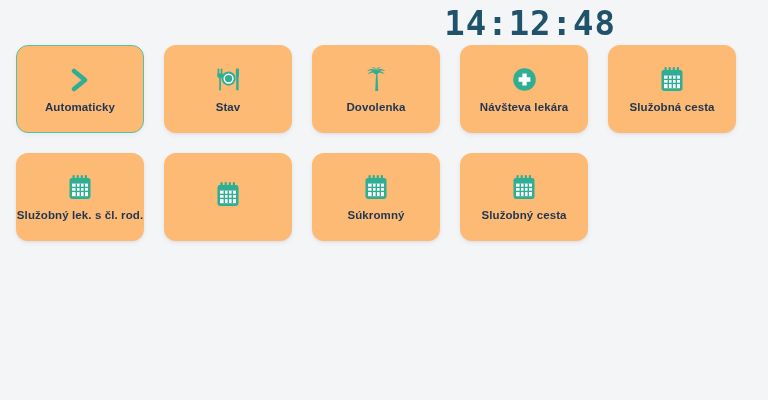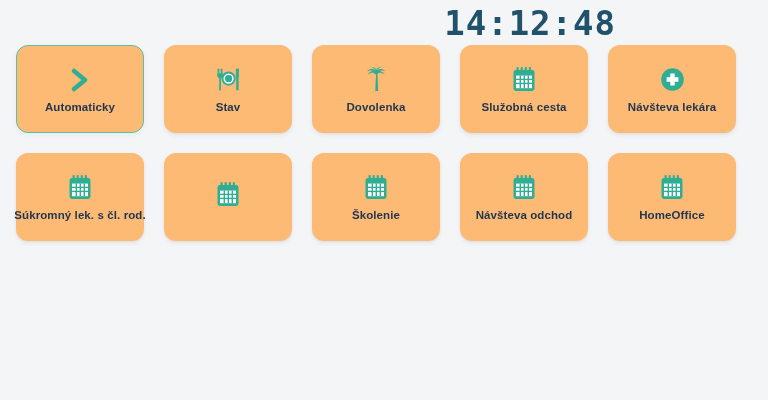--- a/index.html
+++ b/index.html
@@ -118,40 +118,20 @@
               <path d="M14 5.6c2.3-1.3 6.1-.2 7.8 3-2.4-1.9-5.2-2.4-7.3-1.6z"></path>
               <path d="M13.2 3.6c-.9-1.7-3-2.6-5-2.1 1.9.3 3.5 1.3 4.4 2.8z"></path>
               <path d="M13.2 3.6c.9-1.7 3-2.6 5-2.1-1.9.3-3.5 1.3-4.4 2.8z"></path>
             </g>
           </svg>
         </div>
         <div class="card-label">Dovolenka</div>
       </div>
       <div class="card">
         <div class="card-icon">
-          <svg width="26" height="27" viewBox="0 0 26 27" aria-hidden="true">
-            <rect x="5.5" y="1" width="2.2" height="5" rx="1" fill="#2fae94"></rect>
-            <rect x="9.6" y="1" width="2.2" height="5" rx="1" fill="#2fae94"></rect>
-            <rect x="13.7" y="1" width="2.2" height="5" rx="1" fill="#2fae94"></rect>
-            <rect x="17.8" y="1" width="2.2" height="5" rx="1" fill="#2fae94"></rect>
-            <rect x="2.5" y="4" width="21" height="21" rx="2.4" fill="#2fae94"></rect>
-            <rect x="5" y="9.6" width="16" height="12.6" fill="#ffffff"></rect>
-            <g stroke="#2fae94" stroke-width="1.4">
-              <line x1="9.3" y1="9.6" x2="9.3" y2="22.2"></line>
-              <line x1="13.3" y1="9.6" x2="13.3" y2="22.2"></line>
-              <line x1="17.3" y1="9.6" x2="17.3" y2="22.2"></line>
-              <line x1="5" y1="13.4" x2="21" y2="13.4"></line>
-              <line x1="5" y1="17.4" x2="21" y2="17.4"></line>
-            </g>
-          </svg>
-        </div>
-        <div class="card-label">Služobná cesta</div>
-      </div>
-      <div class="card">
-        <div class="card-icon">
           <svg width="25" height="25" viewBox="0 0 25 25" aria-hidden="true">
             <circle cx="12.5" cy="12.5" r="11.3" fill="#2fae94"></circle>
             <path d="M10.3 6.6h4.4v3.7h3.7v4.4h-3.7v3.7h-4.4v-3.7H6.6v-4.4h3.7z" fill="#ffffff"></path>
           </svg>
         </div>
         <div class="card-label">Návšteva lekára</div>
       </div>
       <div class="card">
         <div class="card-icon">
           <svg width="26" height="27" viewBox="0 0 26 27" aria-hidden="true">
@@ -163,96 +143,96 @@
             <rect x="5" y="9.6" width="16" height="12.6" fill="#ffffff"></rect>
             <g stroke="#2fae94" stroke-width="1.4">
               <line x1="9.3" y1="9.6" x2="9.3" y2="22.2"></line>
               <line x1="13.3" y1="9.6" x2="13.3" y2="22.2"></line>
               <line x1="17.3" y1="9.6" x2="17.3" y2="22.2"></line>
               <line x1="5" y1="13.4" x2="21" y2="13.4"></line>
               <line x1="5" y1="17.4" x2="21" y2="17.4"></line>
             </g>
           </svg>
         </div>
-        <div class="card-label">Súkromný lek. s čl. rod.</div>
-      </div>
-      <div class="card">
-        <div class="card-icon">
-          <svg width="26" height="27" viewBox="0 0 26 27" aria-hidden="true">
-            <rect x="5.5" y="1" width="2.2" height="5" rx="1" fill="#2fae94"></rect>
-            <rect x="9.6" y="1" width="2.2" height="5" rx="1" fill="#2fae94"></rect>
-            <rect x="13.7" y="1" width="2.2" height="5" rx="1" fill="#2fae94"></rect>
-            <rect x="17.8" y="1" width="2.2" height="5" rx="1" fill="#2fae94"></rect>
-            <rect x="2.5" y="4" width="21" height="21" rx="2.4" fill="#2fae94"></rect>
-            <rect x="5" y="9.6" width="16" height="12.6" fill="#ffffff"></rect>
-            <g stroke="#2fae94" stroke-width="1.4">
-              <line x1="9.3" y1="9.6" x2="9.3" y2="22.2"></line>
-              <line x1="13.3" y1="9.6" x2="13.3" y2="22.2"></line>
-              <line x1="17.3" y1="9.6" x2="17.3" y2="22.2"></line>
-              <line x1="5" y1="13.4" x2="21" y2="13.4"></line>
-              <line x1="5" y1="17.4" x2="21" y2="17.4"></line>
-            </g>
-          </svg>
-        </div>
-      </div>
-      <div class="card">
-        <div class="card-icon">
-          <svg width="26" height="27" viewBox="0 0 26 27" aria-hidden="true">
-            <rect x="5.5" y="1" width="2.2" height="5" rx="1" fill="#2fae94"></rect>
-            <rect x="9.6" y="1" width="2.2" height="5" rx="1" fill="#2fae94"></rect>
-            <rect x="13.7" y="1" width="2.2" height="5" rx="1" fill="#2fae94"></rect>
-            <rect x="17.8" y="1" width="2.2" height="5" rx="1" fill="#2fae94"></rect>
-            <rect x="2.5" y="4" width="21" height="21" rx="2.4" fill="#2fae94"></rect>
-            <rect x="5" y="9.6" width="16" height="12.6" fill="#ffffff"></rect>
-            <g stroke="#2fae94" stroke-width="1.4">
-              <line x1="9.3" y1="9.6" x2="9.3" y2="22.2"></line>
-              <line x1="13.3" y1="9.6" x2="13.3" y2="22.2"></line>
-              <line x1="17.3" y1="9.6" x2="17.3" y2="22.2"></line>
-              <line x1="5" y1="13.4" x2="21" y2="13.4"></line>
-              <line x1="5" y1="17.4" x2="21" y2="17.4"></line>
-            </g>
-          </svg>
-        </div>
-        <div class="card-label">Školenie</div>
-      </div>
-      <div class="card">
-        <div class="card-icon">
-          <svg width="26" height="27" viewBox="0 0 26 27" aria-hidden="true">
-            <rect x="5.5" y="1" width="2.2" height="5" rx="1" fill="#2fae94"></rect>
-            <rect x="9.6" y="1" width="2.2" height="5" rx="1" fill="#2fae94"></rect>
-            <rect x="13.7" y="1" width="2.2" height="5" rx="1" fill="#2fae94"></rect>
-            <rect x="17.8" y="1" width="2.2" height="5" rx="1" fill="#2fae94"></rect>
-            <rect x="2.5" y="4" width="21" height="21" rx="2.4" fill="#2fae94"></rect>
-            <rect x="5" y="9.6" width="16" height="12.6" fill="#ffffff"></rect>
-            <g stroke="#2fae94" stroke-width="1.4">
-              <line x1="9.3" y1="9.6" x2="9.3" y2="22.2"></line>
-              <line x1="13.3" y1="9.6" x2="13.3" y2="22.2"></line>
-              <line x1="17.3" y1="9.6" x2="17.3" y2="22.2"></line>
-              <line x1="5" y1="13.4" x2="21" y2="13.4"></line>
-              <line x1="5" y1="17.4" x2="21" y2="17.4"></line>
-            </g>
-          </svg>
-        </div>
-        <div class="card-label">Návšteva odchod</div>
-      </div>
-      <div class="card">
-        <div class="card-icon">
-          <svg width="26" height="27" viewBox="0 0 26 27" aria-hidden="true">
-            <rect x="5.5" y="1" width="2.2" height="5" rx="1" fill="#2fae94"></rect>
-            <rect x="9.6" y="1" width="2.2" height="5" rx="1" fill="#2fae94"></rect>
-            <rect x="13.7" y="1" width="2.2" height="5" rx="1" fill="#2fae94"></rect>
-            <rect x="17.8" y="1" width="2.2" height="5" rx="1" fill="#2fae94"></rect>
-            <rect x="2.5" y="4" width="21" height="21" rx="2.4" fill="#2fae94"></rect>
-            <rect x="5" y="9.6" width="16" height="12.6" fill="#ffffff"></rect>
-            <g stroke="#2fae94" stroke-width="1.4">
-              <line x1="9.3" y1="9.6" x2="9.3" y2="22.2"></line>
-              <line x1="13.3" y1="9.6" x2="13.3" y2="22.2"></line>
-              <line x1="17.3" y1="9.6" x2="17.3" y2="22.2"></line>
-              <line x1="5" y1="13.4" x2="21" y2="13.4"></line>
-              <line x1="5" y1="17.4" x2="21" y2="17.4"></line>
-            </g>
-          </svg>
-        </div>
-        <div class="card-label">HomeOffice</div>
+        <div class="card-label">Služobná cesta</div>
+      </div>
+      <div class="card">
+        <div class="card-icon">
+          <svg width="26" height="27" viewBox="0 0 26 27" aria-hidden="true">
+            <rect x="5.5" y="1" width="2.2" height="5" rx="1" fill="#2fae94"></rect>
+            <rect x="9.6" y="1" width="2.2" height="5" rx="1" fill="#2fae94"></rect>
+            <rect x="13.7" y="1" width="2.2" height="5" rx="1" fill="#2fae94"></rect>
+            <rect x="17.8" y="1" width="2.2" height="5" rx="1" fill="#2fae94"></rect>
+            <rect x="2.5" y="4" width="21" height="21" rx="2.4" fill="#2fae94"></rect>
+            <rect x="5" y="9.6" width="16" height="12.6" fill="#ffffff"></rect>
+            <g stroke="#2fae94" stroke-width="1.4">
+              <line x1="9.3" y1="9.6" x2="9.3" y2="22.2"></line>
+              <line x1="13.3" y1="9.6" x2="13.3" y2="22.2"></line>
+              <line x1="17.3" y1="9.6" x2="17.3" y2="22.2"></line>
+              <line x1="5" y1="13.4" x2="21" y2="13.4"></line>
+              <line x1="5" y1="17.4" x2="21" y2="17.4"></line>
+            </g>
+          </svg>
+        </div>
+        <div class="card-label">Služobný lek. s čl. rod.</div>
+      </div>
+      <div class="card">
+        <div class="card-icon">
+          <svg width="26" height="27" viewBox="0 0 26 27" aria-hidden="true">
+            <rect x="5.5" y="1" width="2.2" height="5" rx="1" fill="#2fae94"></rect>
+            <rect x="9.6" y="1" width="2.2" height="5" rx="1" fill="#2fae94"></rect>
+            <rect x="13.7" y="1" width="2.2" height="5" rx="1" fill="#2fae94"></rect>
+            <rect x="17.8" y="1" width="2.2" height="5" rx="1" fill="#2fae94"></rect>
+            <rect x="2.5" y="4" width="21" height="21" rx="2.4" fill="#2fae94"></rect>
+            <rect x="5" y="9.6" width="16" height="12.6" fill="#ffffff"></rect>
+            <g stroke="#2fae94" stroke-width="1.4">
+              <line x1="9.3" y1="9.6" x2="9.3" y2="22.2"></line>
+              <line x1="13.3" y1="9.6" x2="13.3" y2="22.2"></line>
+              <line x1="17.3" y1="9.6" x2="17.3" y2="22.2"></line>
+              <line x1="5" y1="13.4" x2="21" y2="13.4"></line>
+              <line x1="5" y1="17.4" x2="21" y2="17.4"></line>
+            </g>
+          </svg>
+        </div>
+      </div>
+      <div class="card">
+        <div class="card-icon">
+          <svg width="26" height="27" viewBox="0 0 26 27" aria-hidden="true">
+            <rect x="5.5" y="1" width="2.2" height="5" rx="1" fill="#2fae94"></rect>
+            <rect x="9.6" y="1" width="2.2" height="5" rx="1" fill="#2fae94"></rect>
+            <rect x="13.7" y="1" width="2.2" height="5" rx="1" fill="#2fae94"></rect>
+            <rect x="17.8" y="1" width="2.2" height="5" rx="1" fill="#2fae94"></rect>
+            <rect x="2.5" y="4" width="21" height="21" rx="2.4" fill="#2fae94"></rect>
+            <rect x="5" y="9.6" width="16" height="12.6" fill="#ffffff"></rect>
+            <g stroke="#2fae94" stroke-width="1.4">
+              <line x1="9.3" y1="9.6" x2="9.3" y2="22.2"></line>
+              <line x1="13.3" y1="9.6" x2="13.3" y2="22.2"></line>
+              <line x1="17.3" y1="9.6" x2="17.3" y2="22.2"></line>
+              <line x1="5" y1="13.4" x2="21" y2="13.4"></line>
+              <line x1="5" y1="17.4" x2="21" y2="17.4"></line>
+            </g>
+          </svg>
+        </div>
+        <div class="card-label">Súkromný</div>
+      </div>
+      <div class="card">
+        <div class="card-icon">
+          <svg width="26" height="27" viewBox="0 0 26 27" aria-hidden="true">
+            <rect x="5.5" y="1" width="2.2" height="5" rx="1" fill="#2fae94"></rect>
+            <rect x="9.6" y="1" width="2.2" height="5" rx="1" fill="#2fae94"></rect>
+            <rect x="13.7" y="1" width="2.2" height="5" rx="1" fill="#2fae94"></rect>
+            <rect x="17.8" y="1" width="2.2" height="5" rx="1" fill="#2fae94"></rect>
+            <rect x="2.5" y="4" width="21" height="21" rx="2.4" fill="#2fae94"></rect>
+            <rect x="5" y="9.6" width="16" height="12.6" fill="#ffffff"></rect>
+            <g stroke="#2fae94" stroke-width="1.4">
+              <line x1="9.3" y1="9.6" x2="9.3" y2="22.2"></line>
+              <line x1="13.3" y1="9.6" x2="13.3" y2="22.2"></line>
+              <line x1="17.3" y1="9.6" x2="17.3" y2="22.2"></line>
+              <line x1="5" y1="13.4" x2="21" y2="13.4"></line>
+              <line x1="5" y1="17.4" x2="21" y2="17.4"></line>
+            </g>
+          </svg>
+        </div>
+        <div class="card-label">Služobný cesta</div>
       </div>
     </div>
 
 </div>
 
 </body></html>

